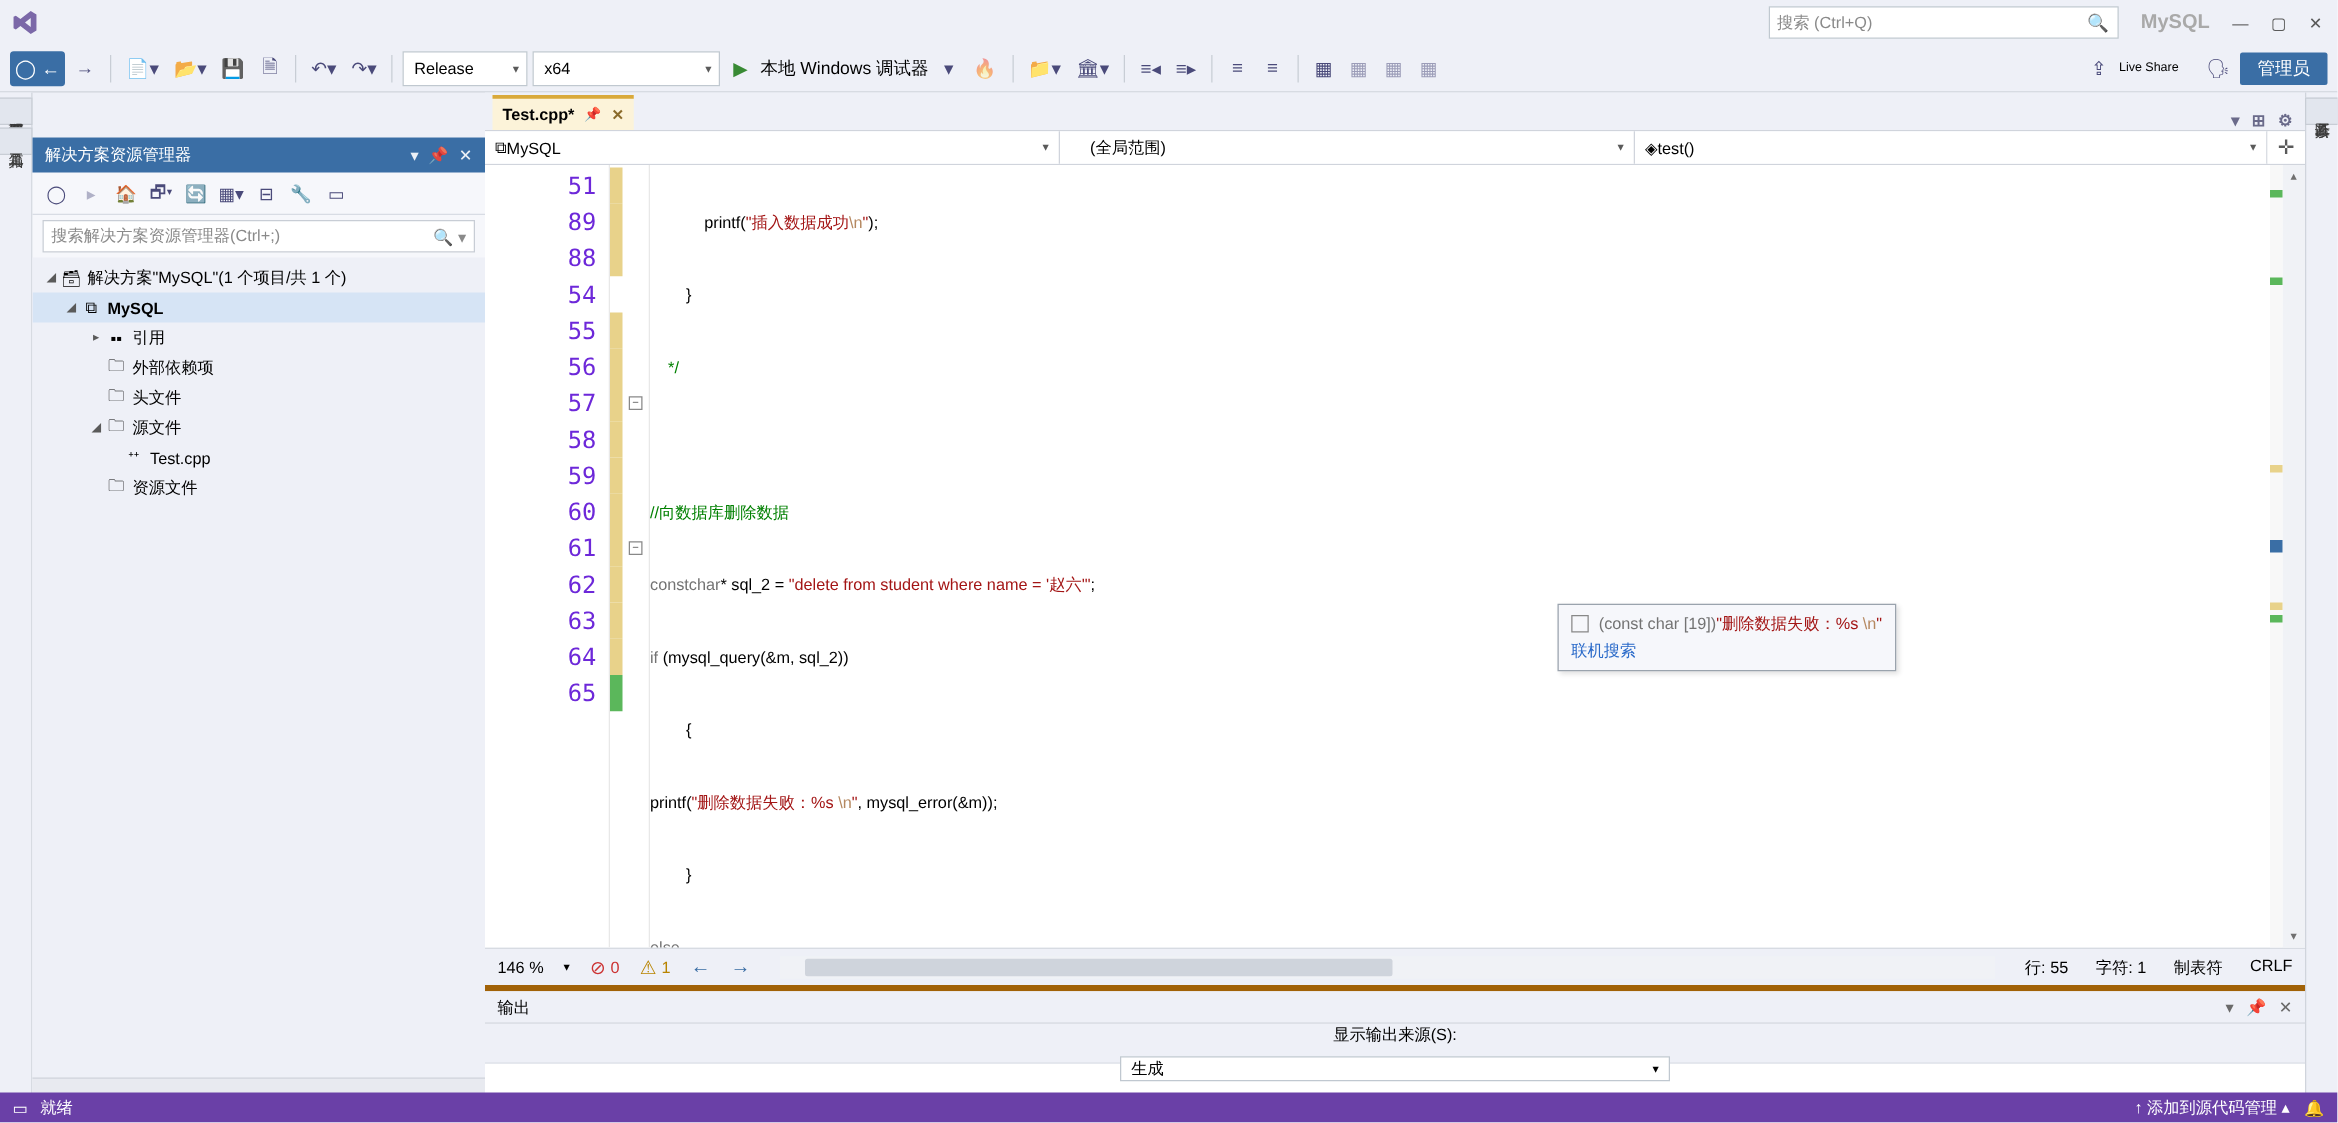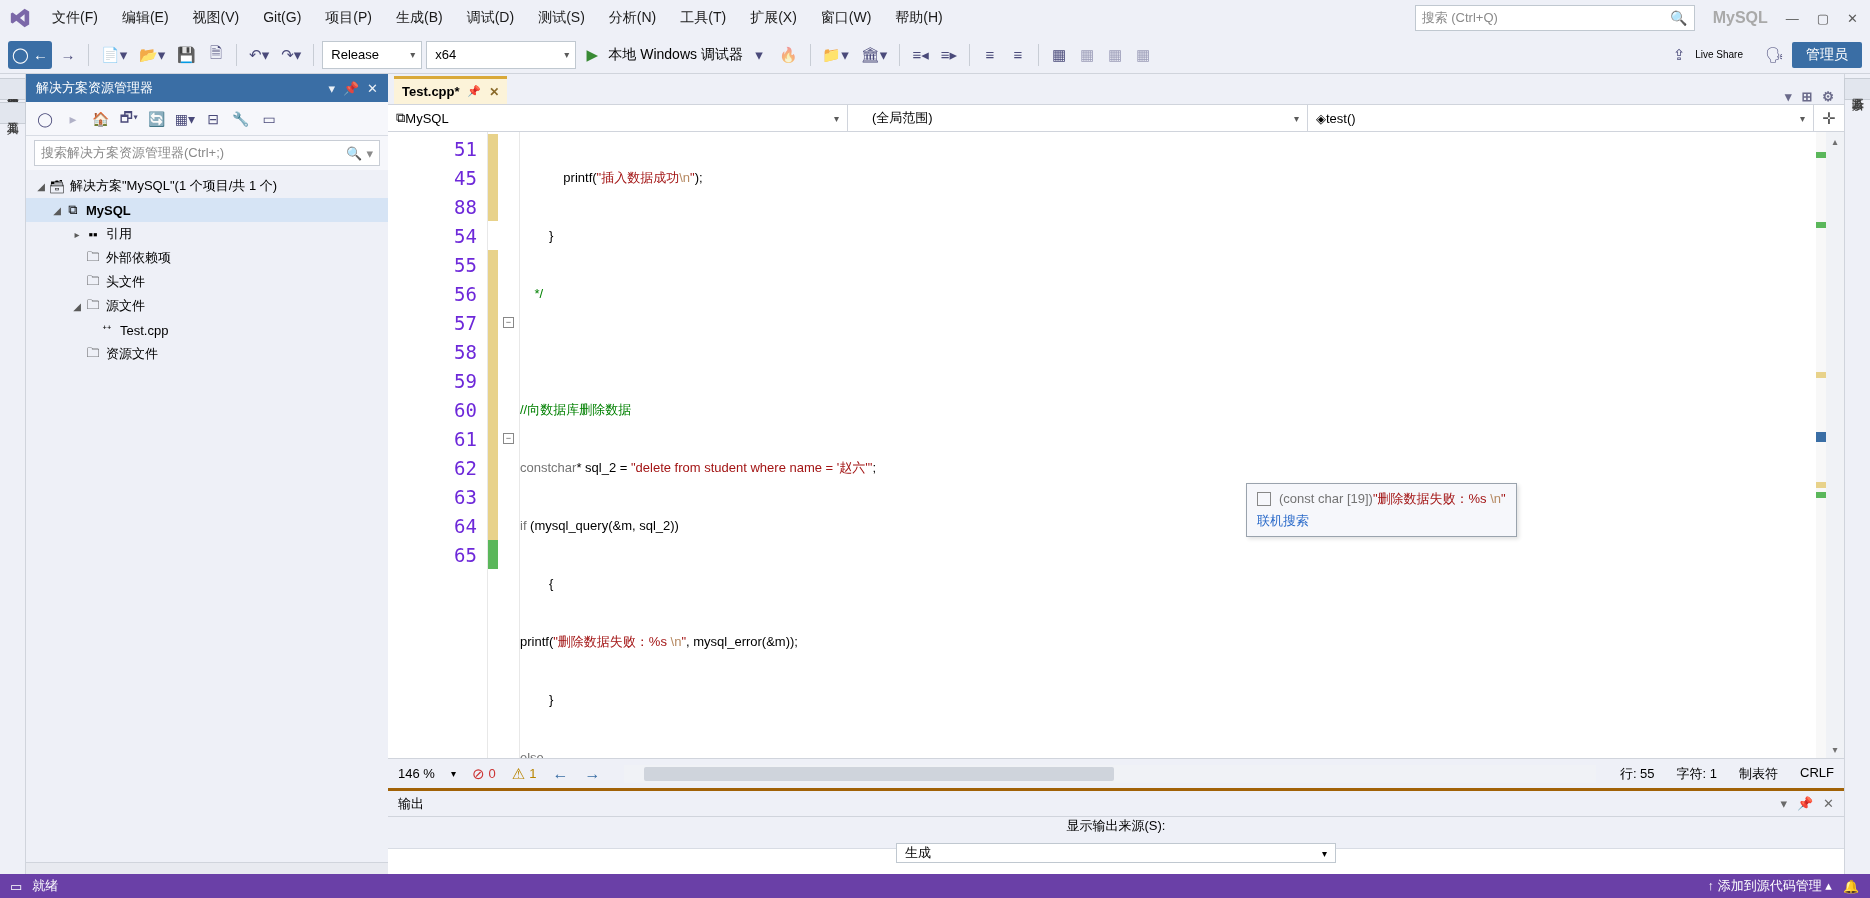--- a/index.html
+++ b/index.html
@@ -26,21 +26,21 @@
 .admin-btn{margin-left:auto;background:#3a6ea5;color:#fff;padding:4px 14px;border-radius:2px;font-size:14px;}
 
 
 .main{display:flex;height:806px;}
 
 
 .vtabs{width:26px;background:#eef0f7;border-right:1px solid #d0d4dc;display:flex;flex-direction:column;align-items:center;padding-top:4px;gap:2px;}
 .vtab{writing-mode:vertical-rl;padding:10px 4px;font-size:12px;color:#3a3a3a;background:#e2e6ee;border:1px solid #c8cdd5;cursor:default;}
 
 
-.sol-panel{width:362px;background:#f6f7fb;display:flex;flex-direction:column;}
+.sol-panel{width:362px;background:#f6f7fb;display:flex;flex-direction:column;margin-top:36px;}
 .panel-title{background:#3a6ea5;color:#fff;height:28px;display:flex;align-items:center;padding:0 10px;position:relative;font-size:13px;}
 .panel-title .ctrls{margin-left:auto;display:flex;gap:8px;font-size:12px;opacity:.9;}
 .sol-tb{height:34px;display:flex;align-items:center;gap:6px;padding:0 8px;border-bottom:1px solid #d8dce4;}
 .sol-tb .ico{width:22px;height:22px;display:flex;align-items:center;justify-content:center;color:#4a4a7a;font-size:14px;}
 .sol-search{margin:4px 8px;height:26px;border:1px solid #c8cdd5;background:#fff;display:flex;align-items:center;padding:0 6px;color:#8a8a8a;font-size:12px;}
 .sol-search .mag{margin-left:auto;}
 .sol-tree{flex:1;padding:4px 0;overflow:auto;background:#eef0f7;}
 .tree-row{display:flex;align-items:center;height:24px;padding-left:8px;white-space:nowrap;font-size:13px;}
 .tree-row.sel{background:#d6e4f5;}
 .tree-row .exp{width:14px;text-align:center;font-size:10px;color:#5a5a5a;}
@@ -91,21 +91,21 @@
 
 .ed-status{height:30px;border-top:1px solid #d0d4dc;background:#eef0f7;display:flex;align-items:center;padding:0 10px;gap:16px;font-size:13px;}
 .ed-status .err{color:#c33;display:flex;align-items:center;gap:4px;}
 .ed-status .warn{color:#b88400;display:flex;align-items:center;gap:4px;}
 .ed-status .arrow{color:#3a6ea5;font-size:16px;}
 .ed-status .hscroll{flex:1;height:18px;background:#f0f2f6;margin:0 8px;position:relative;}
 .ed-status .hscroll .thumb{position:absolute;left:20px;top:2px;height:14px;width:470px;background:#cfd4dc;border-radius:2px;}
 .ed-status .right{margin-left:auto;display:flex;gap:22px;}
 
 
-.out-panel{height:92px;border-top:3px solid #a16207;}
+.out-panel{height:92px;border-top:5px solid #a16207;}
 .out-title{height:26px;background:#eef0f7;display:flex;align-items:center;padding:0 10px;border-bottom:1px solid #d0d4dc;}
 .out-title .ctrls{margin-left:auto;display:flex;gap:10px;font-size:11px;color:#6a6a6a;}
 .out-tb{height:32px;display:flex;align-items:center;padding:0 10px;gap:8px;background:#eef0f7;border-bottom:1px solid #d8dce4;flex-direction:column;}
 .out-tb .dd{width:440px;height:24px;border:1px solid #c0c8d0;background:#fff;display:flex;align-items:center;padding:0 8px;}
 .out-tb .dd .drop{margin-left:auto;font-size:10px;}
 .out-body{flex:1;background:#fff;height:34px;}
 
 
 .vtabs-right{width:26px;background:#eef0f7;border-left:1px solid #d0d4dc;display:flex;flex-direction:column;align-items:center;padding-top:4px;}
 
@@ -114,35 +114,20 @@
 .statusbar .right{margin-left:auto;display:flex;align-items:center;gap:12px;}
 </style>
 </head>
 <body>
 
 <div class="titlebar">
   <div class="vs-logo">
     <svg width="22" height="22" viewBox="0 0 24 24">
         <path fill="#7b68a8" d="M17 2l5 3v14l-5 3-9-7-4 3-2-1V7l2-1 4 3 9-7zm0 6l-5 4 5 4V8z"></path>
       </svg>
-  </div>
-  <div class="menu-items">
-    <span>文件(F)</span>
-    <span>编辑(E)</span>
-    <span>视图(V)</span>
-    <span>Git(G)</span>
-    <span>项目(P)</span>
-    <span>生成(B)</span>
-    <span>调试(D)</span>
-    <span>测试(S)</span>
-    <span>分析(N)</span>
-    <span>工具(T)</span>
-    <span>扩展(X)</span>
-    <span>窗口(W)</span>
-    <span>帮助(H)</span>
   </div>
   <div class="search-box">
     <span>搜索 (Ctrl+Q)</span>
     <span class="mag">🔍</span>
   </div>
   <span class="app-name">MySQL</span>
   <div class="win-controls">
     <span>—</span>
     <span>▢</span>
     <span>✕</span>
@@ -291,21 +276,21 @@
           <span>◈ </span>
           <span>test()</span>
           <span class="drop">▾</span>
         </div>
       <div class="add">✛</div>
     </div>
 
     <div class="code-wrap">
       <div class="gutter">
         <div class="ln">51</div>
-          <div class="ln">45</div>
+          <div class="ln">89</div>
           <div class="ln">88</div>
           <div class="ln">54</div>
           <div class="ln">55</div>
         <div class="ln">56</div>
           <div class="ln">57</div>
           <div class="ln">58</div>
           <div class="ln">59</div>
           <div class="ln">60</div>
         <div class="ln">61</div>
           <div class="ln">62</div>

